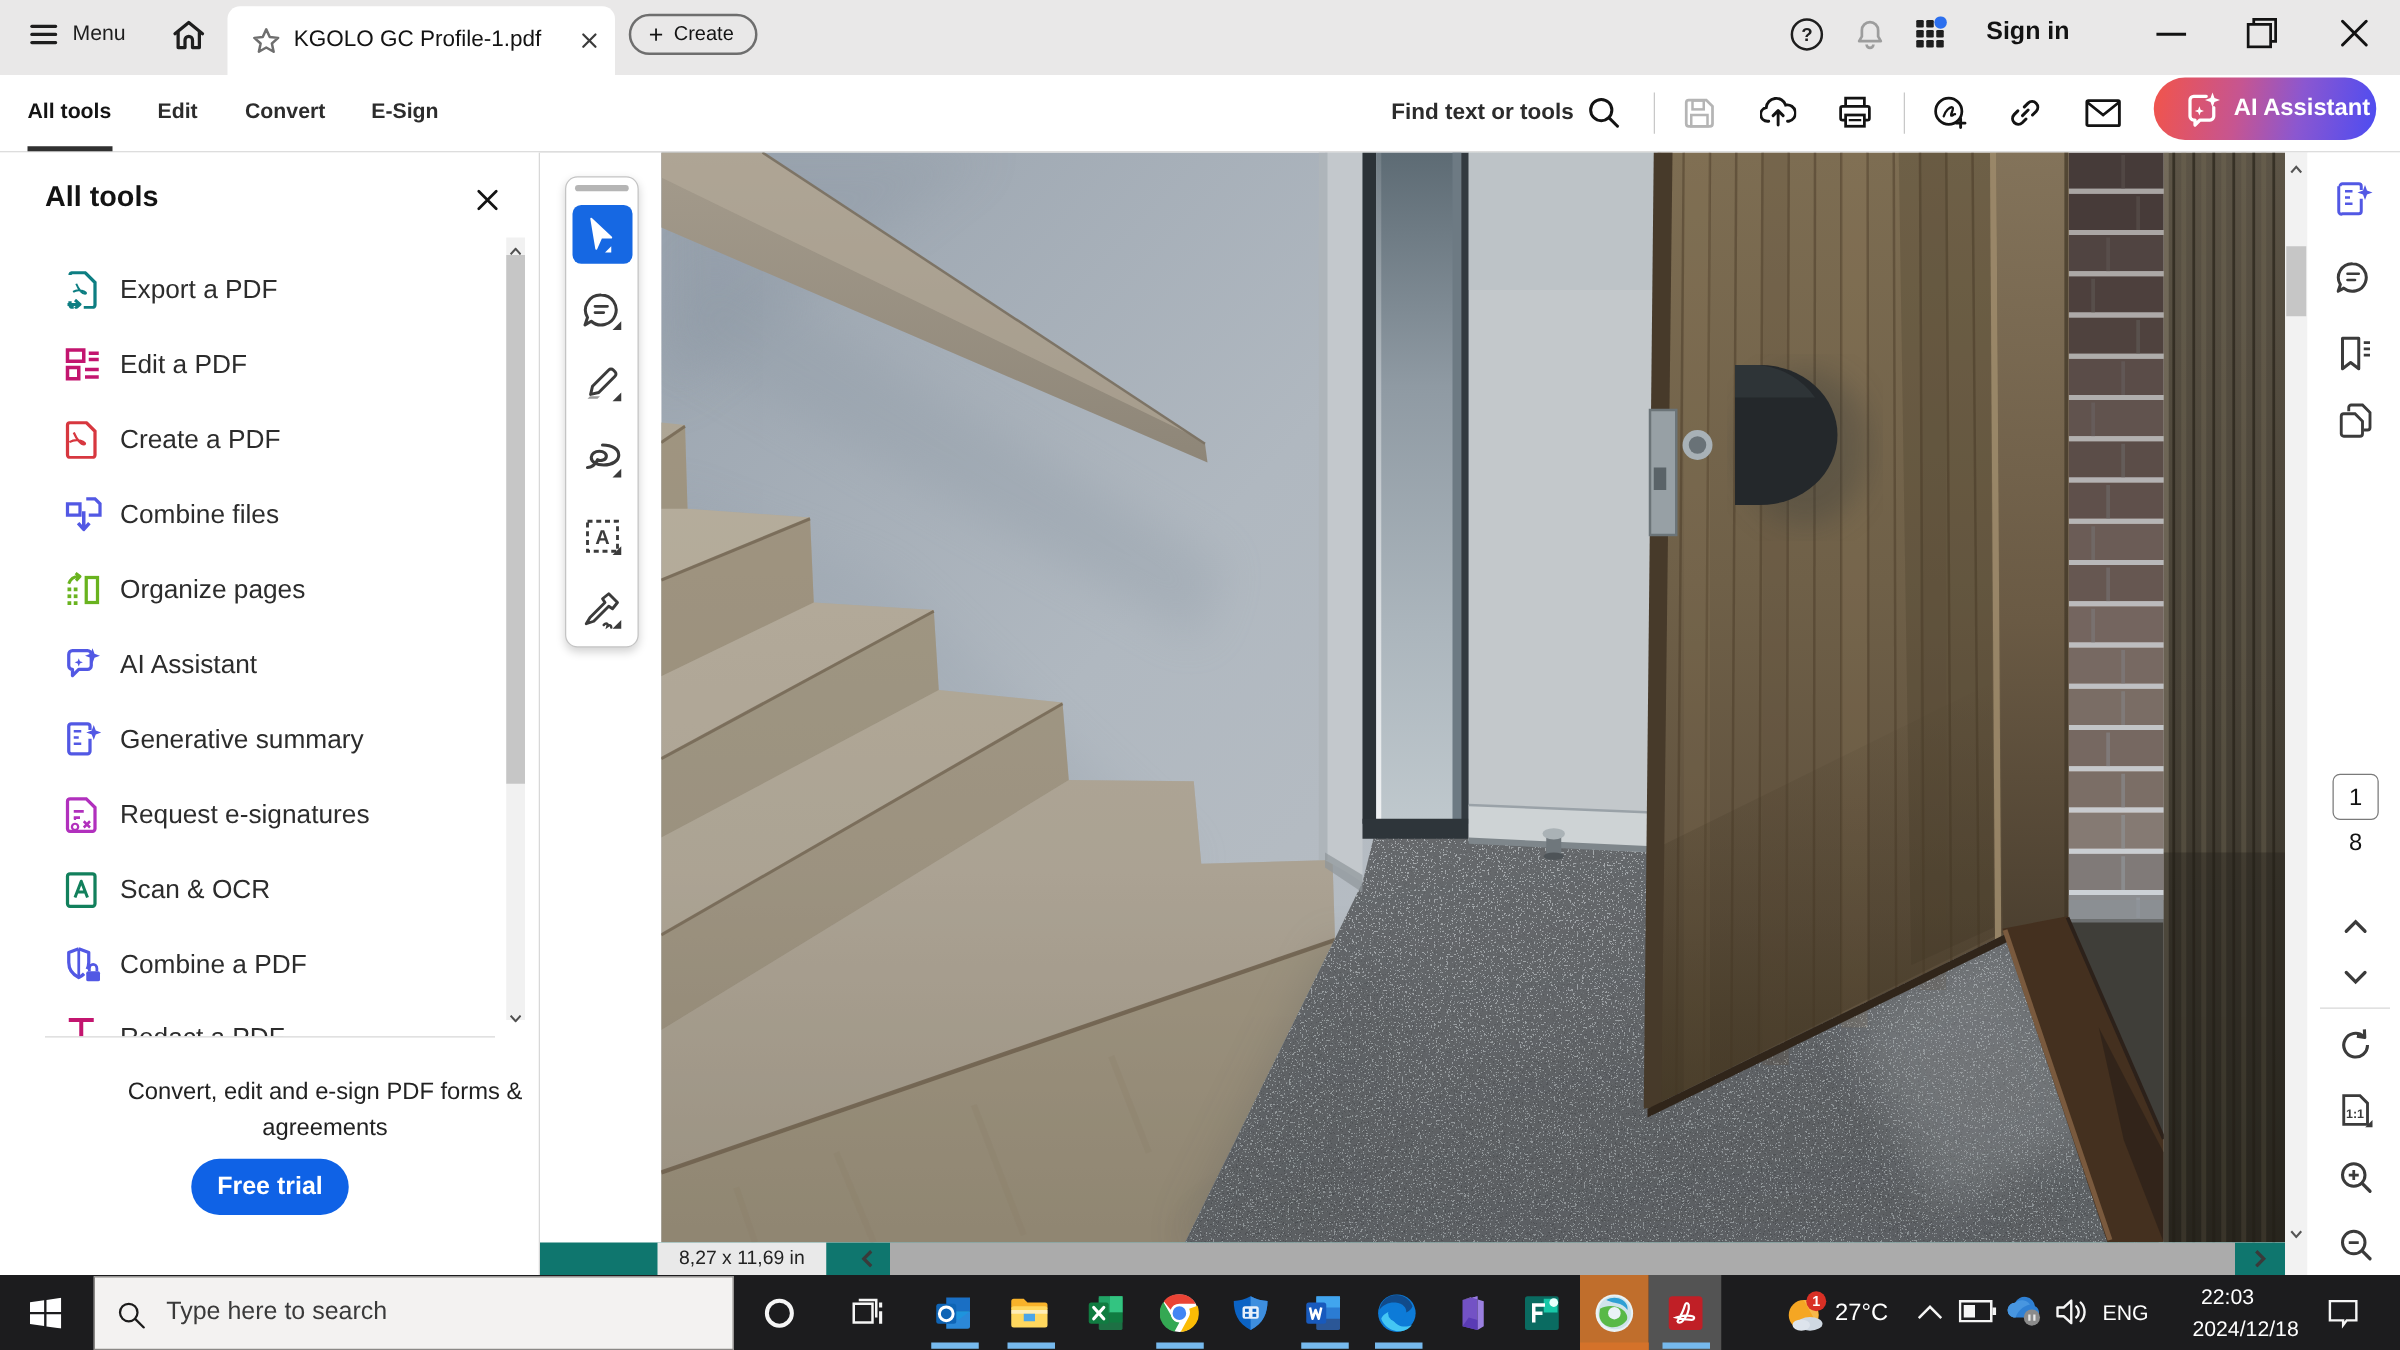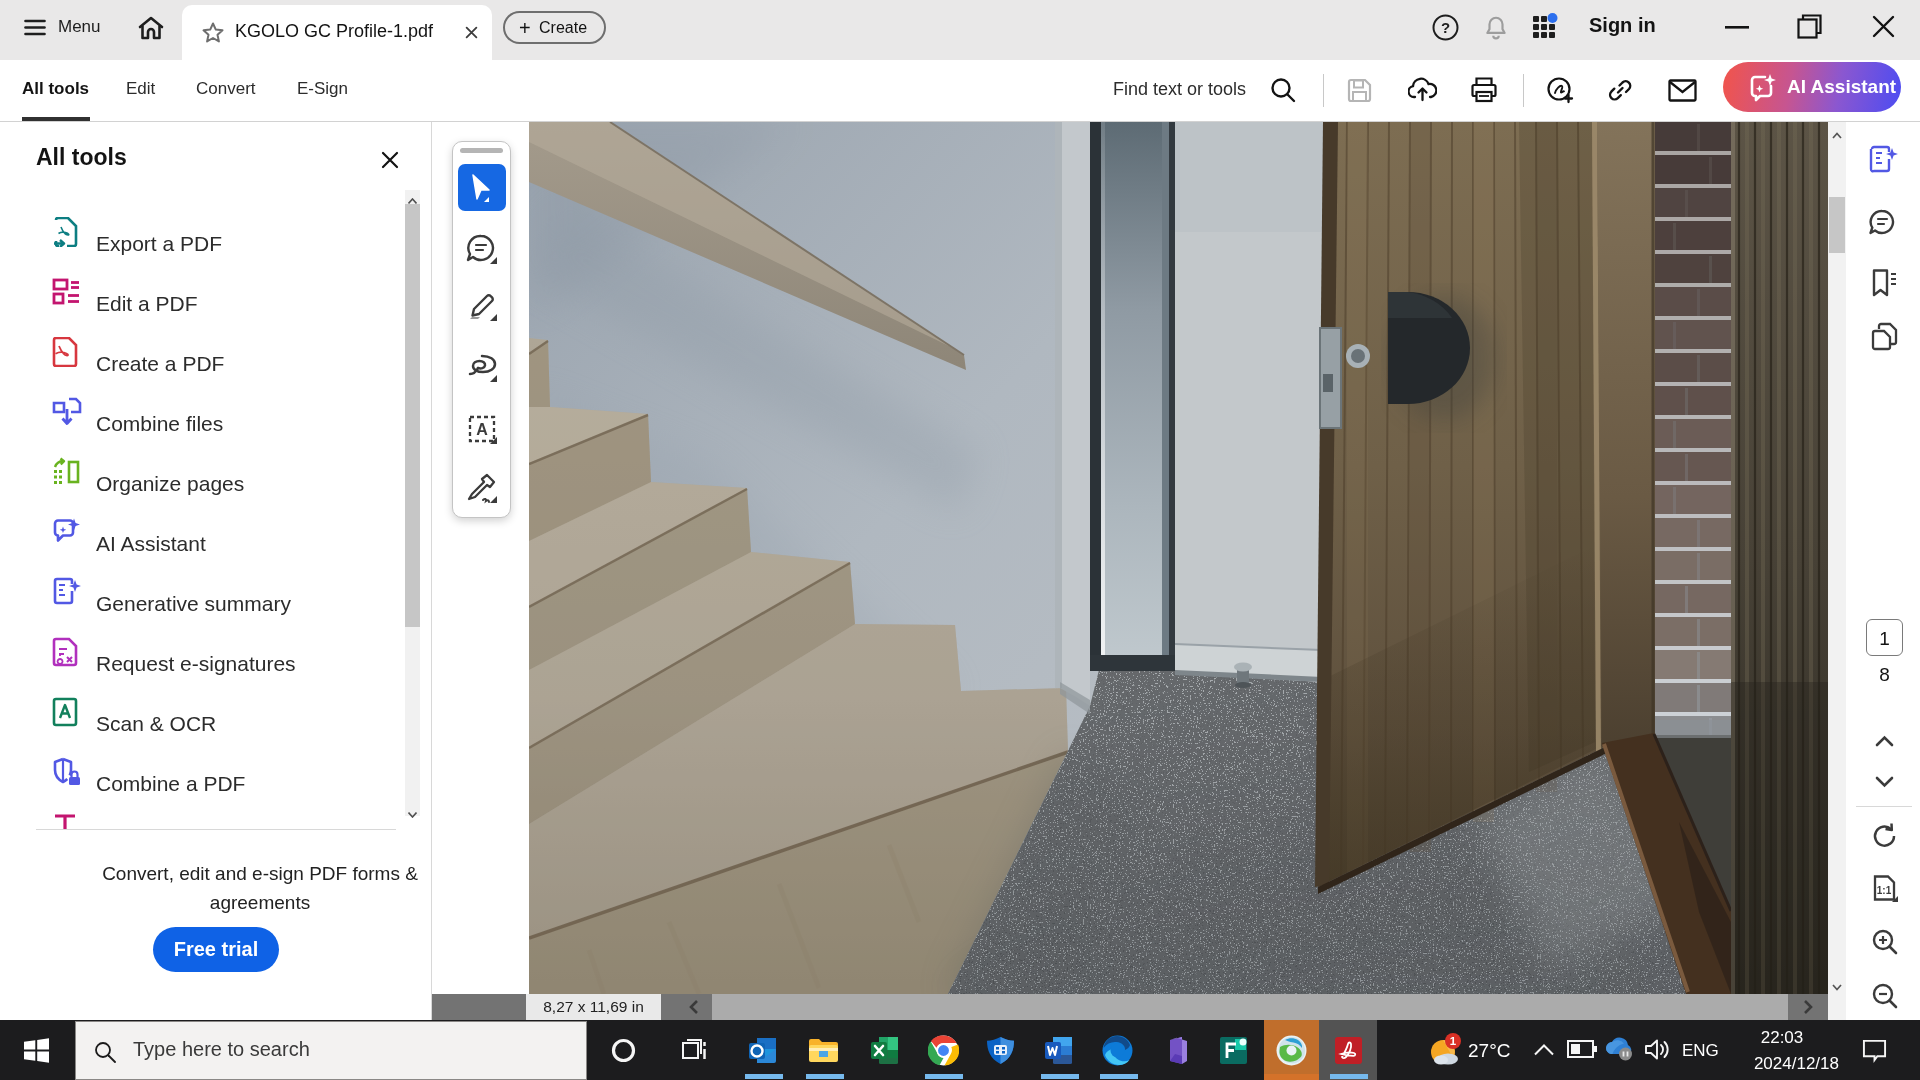--- a/index.html
+++ b/index.html
@@ -8,32 +8,32 @@
   .abs { position:absolute; }
   
   #titlebar { position:absolute; left:0; top:0; width:1920px; height:60px; background:#e9e8e8; }
   #tab { position:absolute; left:182px; top:5px; width:310px; height:55px; background:#fff;
     border-radius:10px 10px 0 0; }
   #createbtn { position:absolute; left:503px; top:11px; width:103px; height:33px;
     border:2px solid #6e6e6e; border-radius:17px; color:#131313; font-size:16px; }
   
   #toolbar { position:absolute; left:0; top:60px; width:1920px; height:62px; background:#fff;
     border-bottom:1px solid #d2d2d2; }
-  .ttab { position:absolute; top:0; height:58px; line-height:58px; font-size:17px; color:#2c2c2c; }
+  .ttab { position:absolute; top:0; height:58px; line-height:58px; font-size:17px; color:#2c2c2c;font-weight:bold; }
   
   #lpanel { position:absolute; left:0; top:122px; width:432px; height:898px; background:#fff;
     border-right:1px solid #d8d8d8; }
   .tool { position:absolute; left:0; width:400px; height:60px; }
-  .tool .txt { position:absolute; left:96px; top:50%; transform:translateY(-50%); font-size:21px; color:#2c2c2c;margin-top:12px; }
+  .tool .txt { position:absolute; left:96px; top:50%; transform:translateY(-50%); font-size:21px; color:#2c2c2c; }
   .tool svg { position:absolute; left:52px; top:50%; transform:translateY(-50%); }
   
   #rpanel { position:absolute; left:1846px; top:122px; width:74px; height:898px; background:#fff; }
   
   #vscroll { position:absolute; left:1828px; top:122px; width:18px; height:898px; background:#f2f2f2; }
-  #hscrollrow { position:absolute; left:432px; top:994px; width:1396px; height:26px; background:#737373; }
+  #hscrollrow { position:absolute; left:432px; top:994px; width:1396px; height:26px; background:#0f766e; }
   
   #taskbar { position:absolute; left:0; top:1020px; width:1920px; height:60px; background:#1c1c1e; }
   #searchbox { position:absolute; left:75px; top:1021px; width:512px; height:59px; background:#f3f2f1;
     border:1px solid #8a8886; }
   .white { color:#fff; }
 </style>
 </head>
 <body>
 <div id="titlebar">
 

